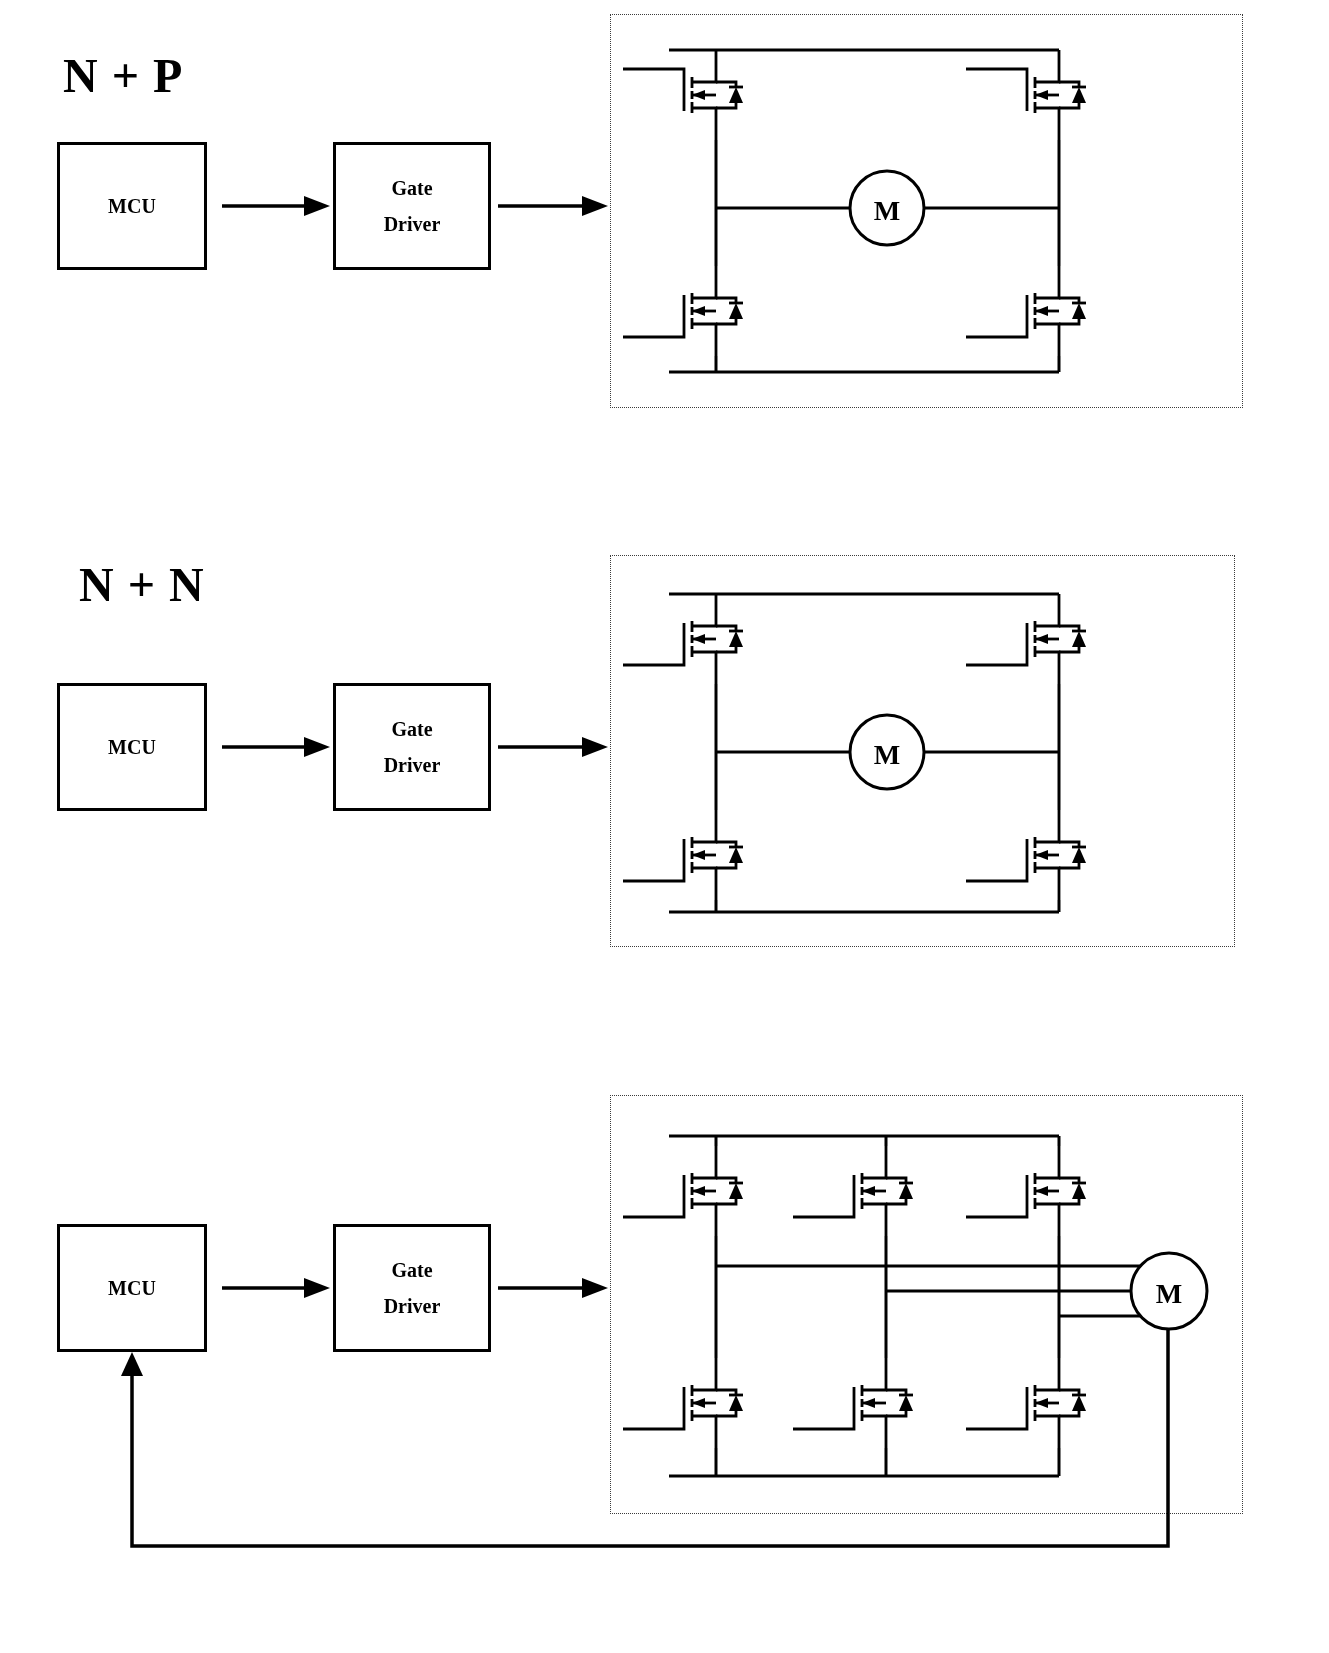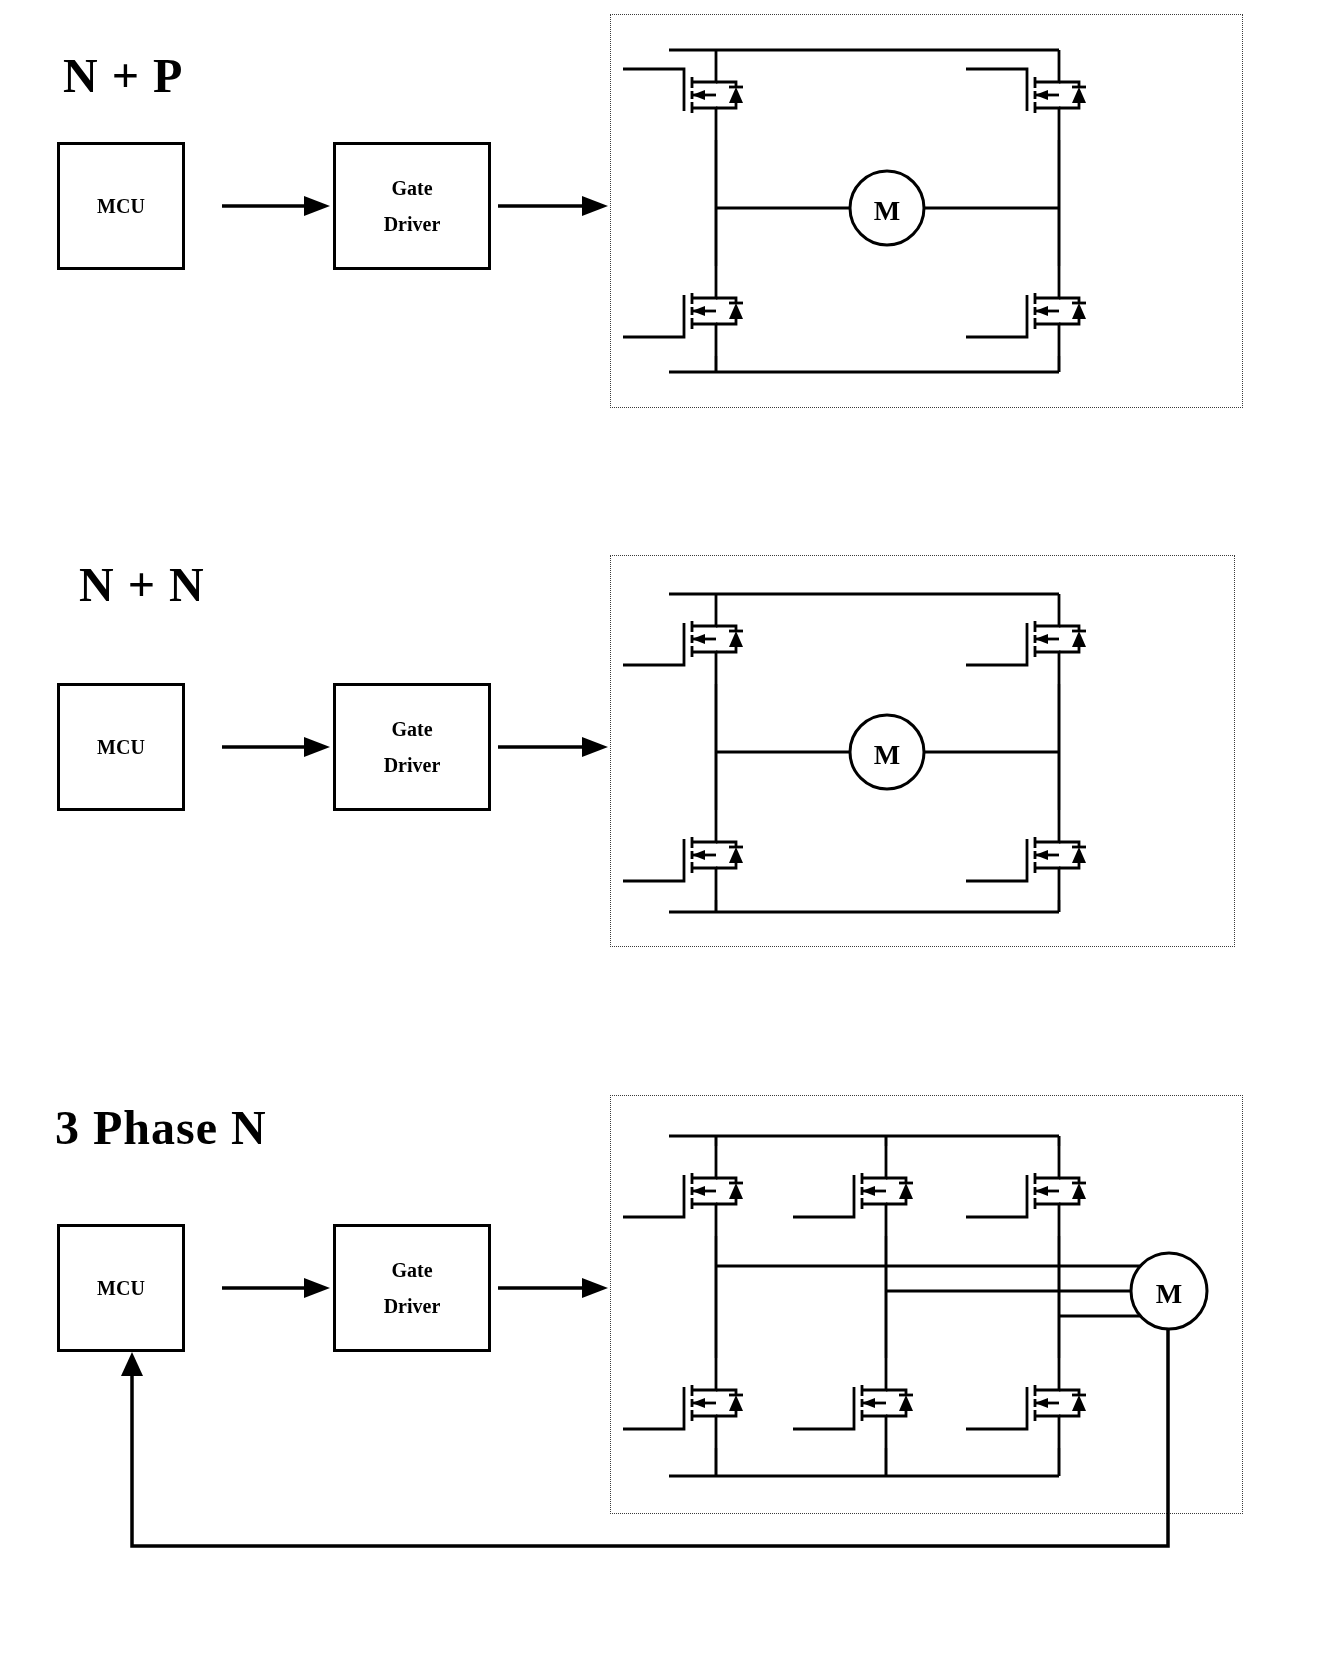--- a/index.html
+++ b/index.html
@@ -1,19 +1,19 @@
 <!DOCTYPE html>
 <html><head>
 <meta charset="utf-8">
 <style>
   html,body{margin:0;padding:0;background:#fff;}
   .page{position:relative;width:1329px;height:1653px;background:#ffffff;
         font-family:"Liberation Serif",serif;color:#000;overflow:hidden;}
   .section-title{position:absolute;font-size:48px;font-weight:bold;letter-spacing:1px;}
-  .block{position:absolute;width:128px;height:128px;border:3px solid #000;background:#fff;
+  .block{position:absolute;width:150px;height:128px;border:3px solid #000;background:#fff;
          display:flex;flex-direction:column;align-items:center;justify-content:center;
          gap:13px;font-size:20px;font-weight:bold;box-sizing:border-box;}
   .ckt{position:absolute;border:1.6px dotted #3c3c3c;background:#fff;line-height:0;}
   .overlay{position:absolute;left:0;top:0;pointer-events:none;}
   svg text{font-family:"Liberation Serif",serif;}
 </style>
 </head>
 <body>
 
 <div class="page">
@@ -99,21 +99,20 @@
       </g>
       <use href="#fet-gb" x="87" y="83"></use>
       <use href="#fet-gb" x="430" y="83"></use>
       <use href="#fet-gb" x="87" y="299"></use>
       <use href="#fet-gb" x="430" y="299"></use>
       <circle cx="276" cy="196" r="37" fill="#fff" stroke="#000" stroke-width="3"></circle>
       <text x="276" y="198" text-anchor="middle" dominant-baseline="central" font-size="28" font-weight="bold">M</text>
     </svg>
   </div>
 
-  <div class="section-title" style="left:55px;top:1100px;">3 Phase N</div>
 
   <div class="block" style="left:57px;top:1224px;">
     <span>MCU</span>
   </div>
 
   <div class="block" style="left:333px;top:1224px;width:158px;">
     <span>Gate</span>
     <span>Driver</span>
   </div>
 

